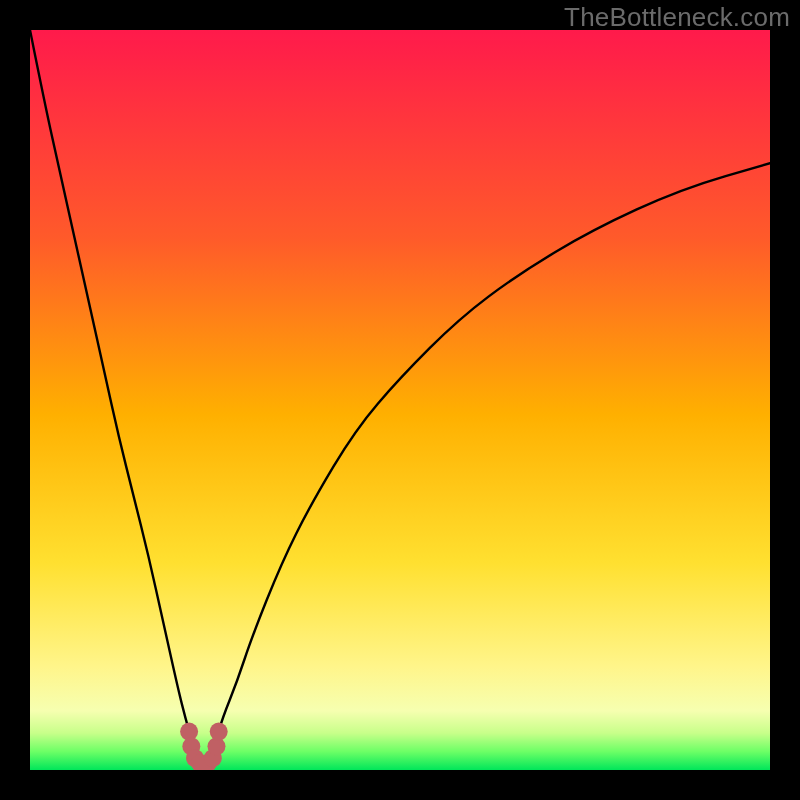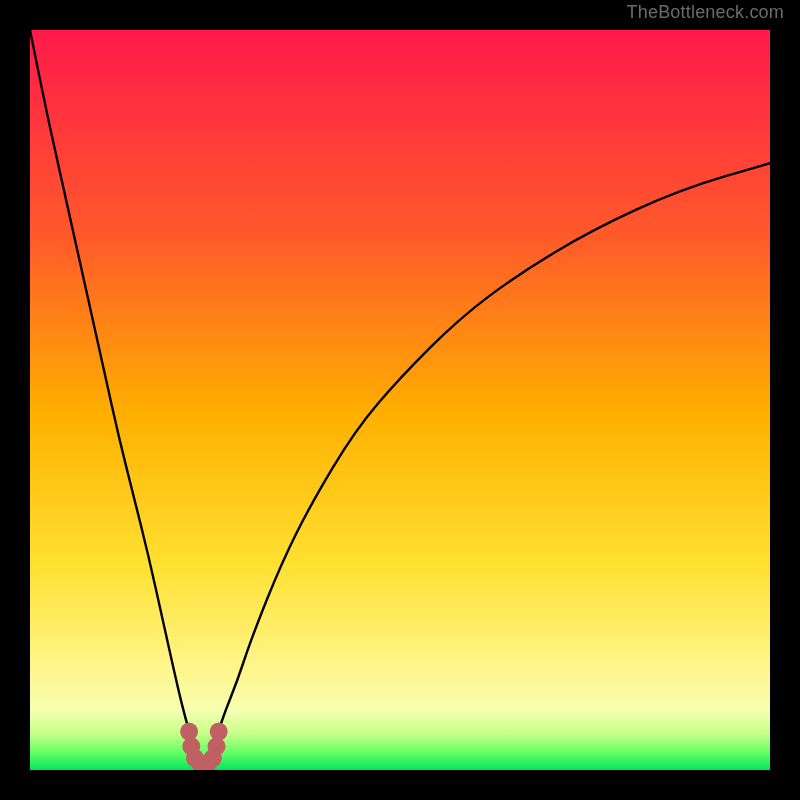--- a/index.html
+++ b/index.html
@@ -13,23 +13,23 @@
   }
   .outer {
     position: relative;
     width: 800px;
     height: 800px;
     background: #000;
   }
   .watermark {
     position: absolute;
     top: 2px;
-    right: 16px;
+    right: 10px;
     color: #6b6b6b;
-    font-size: 18px;
+    font-size: 26px;
     font-weight: 400;
     letter-spacing: 0.2px;
     z-index: 40;
     user-select: none;
   }
   .plot {
     position: absolute;
     left: 30px;
     top: 30px;
     width: 740px;

